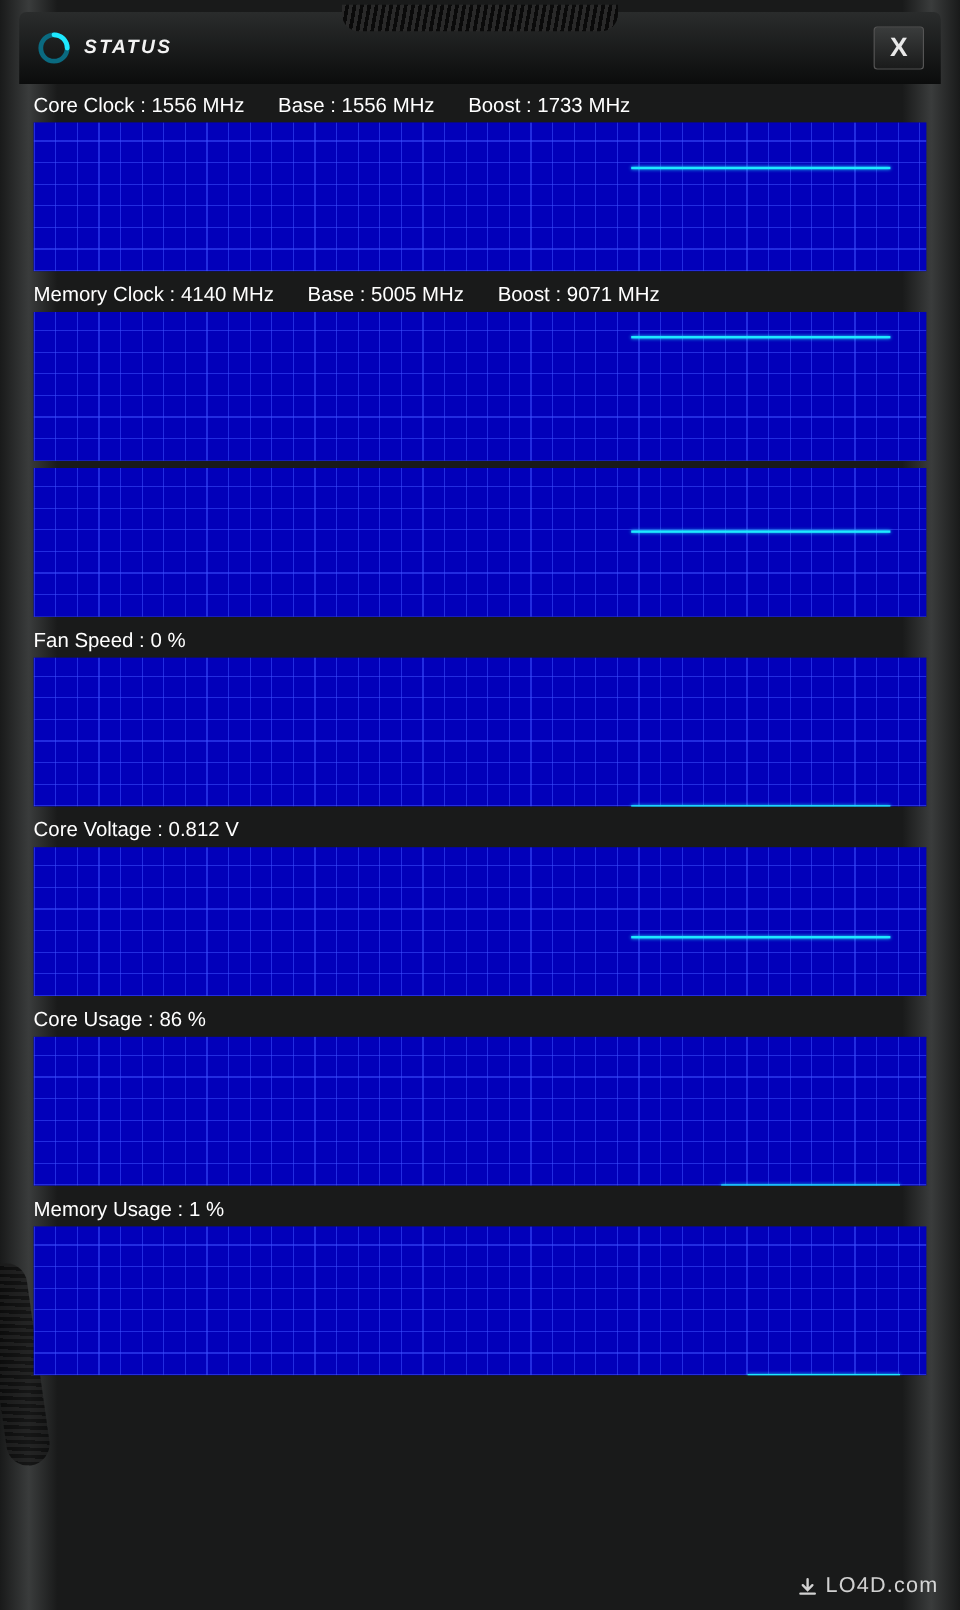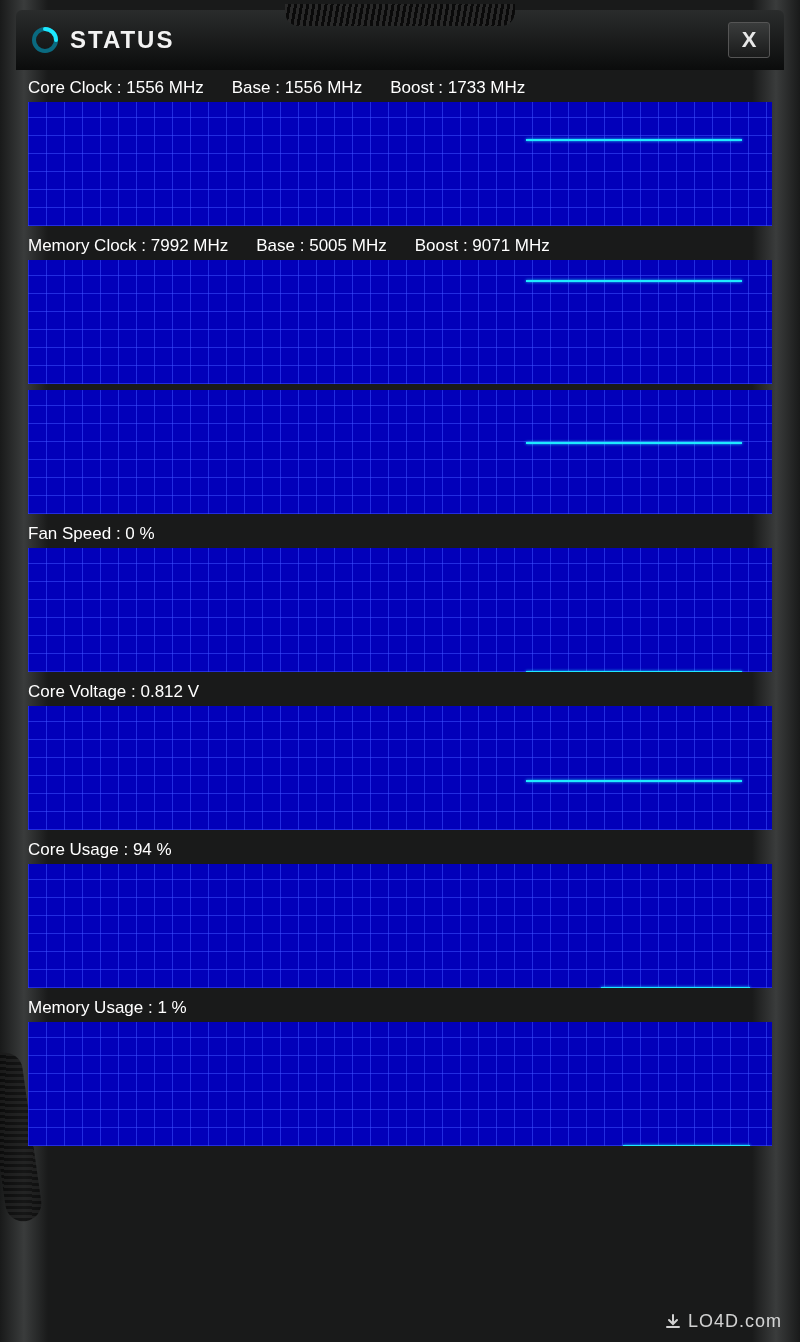--- a/index.html
+++ b/index.html
@@ -40,23 +40,24 @@
     filter: brightness(0.6);
   }
   .title-wrap {
     display: flex;
     align-items: center;
     gap: 10px;
   }
   .title-wrap svg { display: block; }
   .title-text {
     color: #f3f3f3;
-    font-size: 24px;
+    font-size: 16px;
     font-weight: bold;
     letter-spacing: 2px;
+    font-style: italic;
   }
   .close-btn {
     width: 42px;
     height: 36px;
     background: linear-gradient(180deg, #3a3c3c, #1a1b1b);
     border: 1px solid #555;
     border-radius: 3px;
     color: #e8e8e8;
     font-size: 22px;
     font-weight: bold;
@@ -103,21 +104,21 @@
   }
   .watermark {
     position: absolute;
     right: 18px;
     bottom: 10px;
     color: rgba(255,255,255,0.8);
     font-size: 18px;
     font-weight: 300;
     letter-spacing: 1px;
     display: flex;
-    align-items: center;
+    align-items: flex-end;
     gap: 6px;
   }
   .watermark svg { display: block; }
   .cable-deco {
     position: absolute;
     left: -4px;
     bottom: 120px;
     width: 36px;
     height: 170px;
     background: repeating-linear-gradient(10deg, #444 0 3px, #111 3px 6px);
@@ -155,21 +156,21 @@
           <span>Core Clock : 1556 MHz</span>
           <span>Base : 1556 MHz</span>
           <span>Boost : 1733 MHz</span>
         </div>
         <div class="graph">
           <div class="trace-line" style="left: 67%; width: 29%; top: 30%;"></div>
         </div>
       </div>
       <div class="metric">
         <div class="metric-label">
-          <span>Memory Clock : 7992 MHz</span>
+          <span>Memory Clock : 4140 MHz</span>
           <span>Base : 5005 MHz</span>
           <span>Boost : 9071 MHz</span>
         </div>
         <div class="graph">
           <div class="trace-line" style="left: 67%; width: 29%; top: 16%;"></div>
         </div>
       </div>
       <div class="metric">
         <div class="graph">
           <div class="trace-line" style="left: 67%; width: 29%; top: 42%;"></div>
@@ -186,21 +187,21 @@
       <div class="metric">
         <div class="metric-label">
           <span>Core Voltage : 0.812 V</span>
         </div>
         <div class="graph">
           <div class="trace-line" style="left: 67%; width: 29%; top: 60%;"></div>
         </div>
       </div>
       <div class="metric">
         <div class="metric-label">
-          <span>Core Usage : 94 %</span>
+          <span>Core Usage : 86 %</span>
         </div>
         <div class="graph">
           <div class="trace-line" style="left: 77%; width: 20%; top: 99%;"></div>
         </div>
       </div>
       <div class="metric">
         <div class="metric-label">
           <span>Memory Usage : 1 %</span>
         </div>
         <div class="graph">

